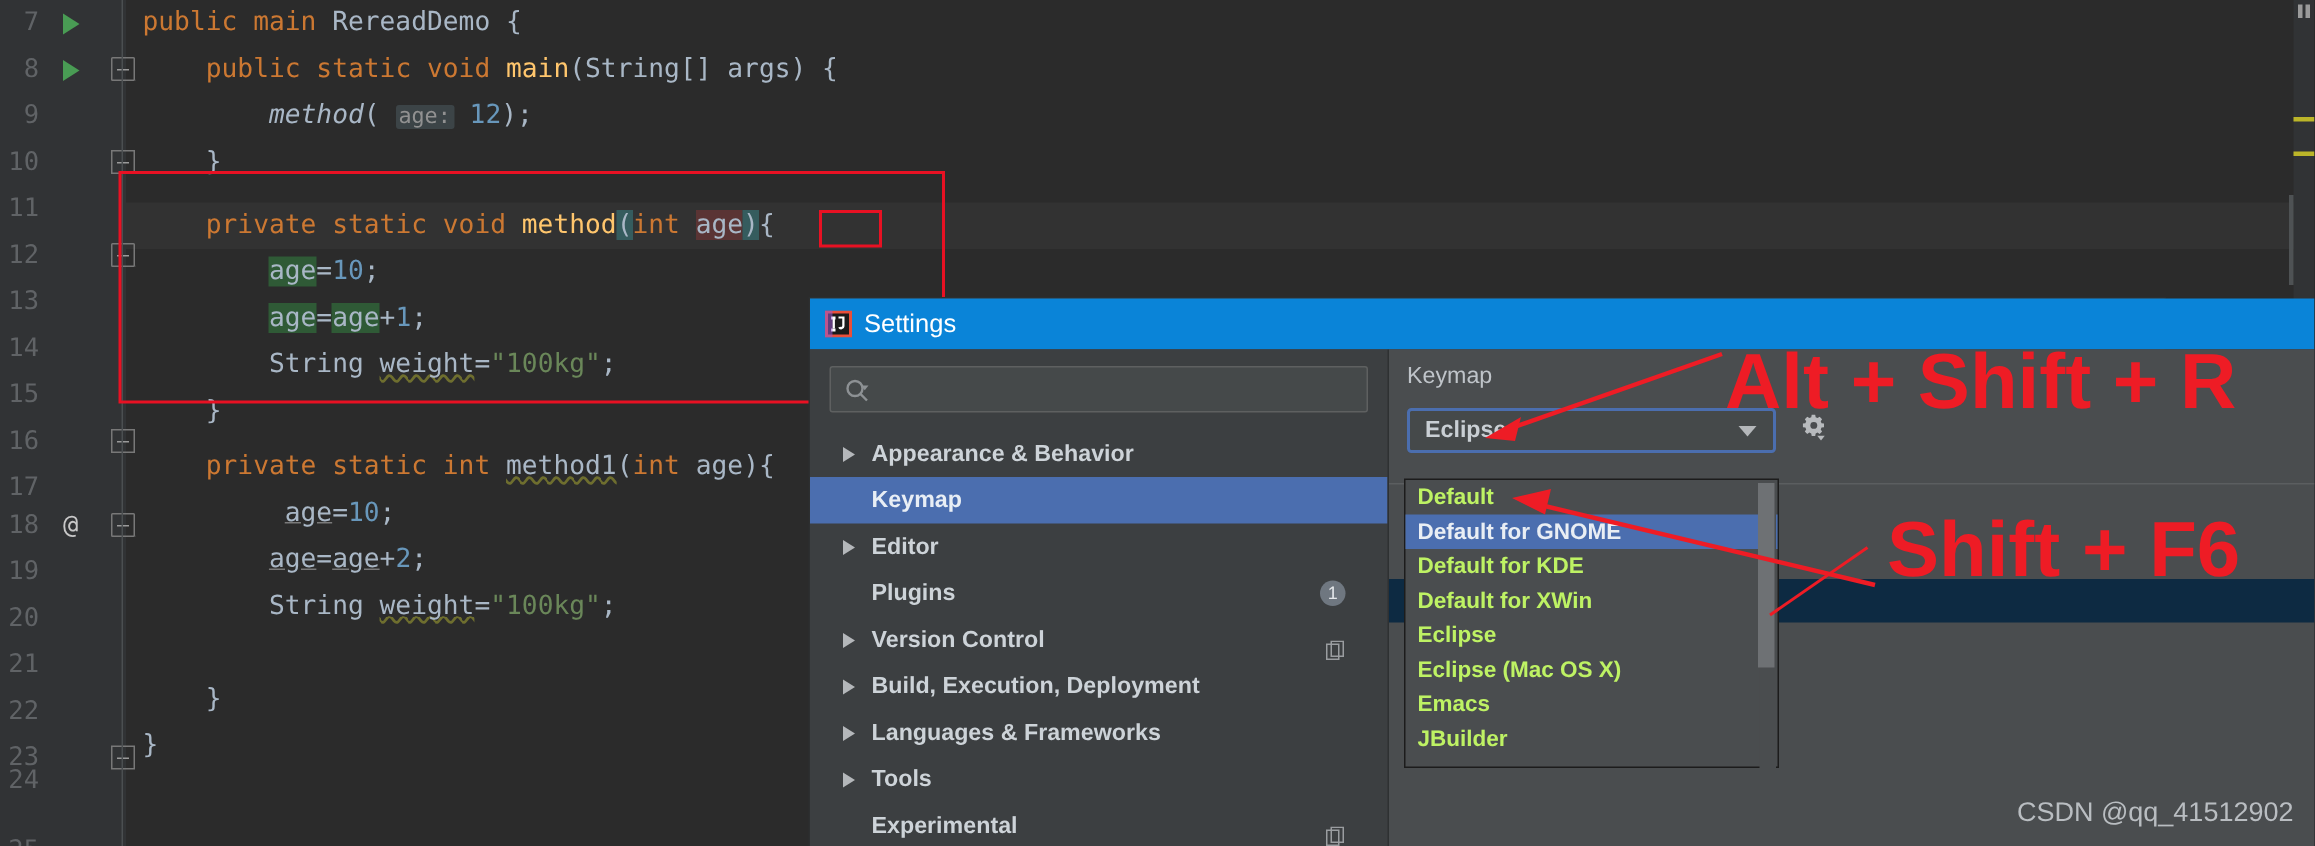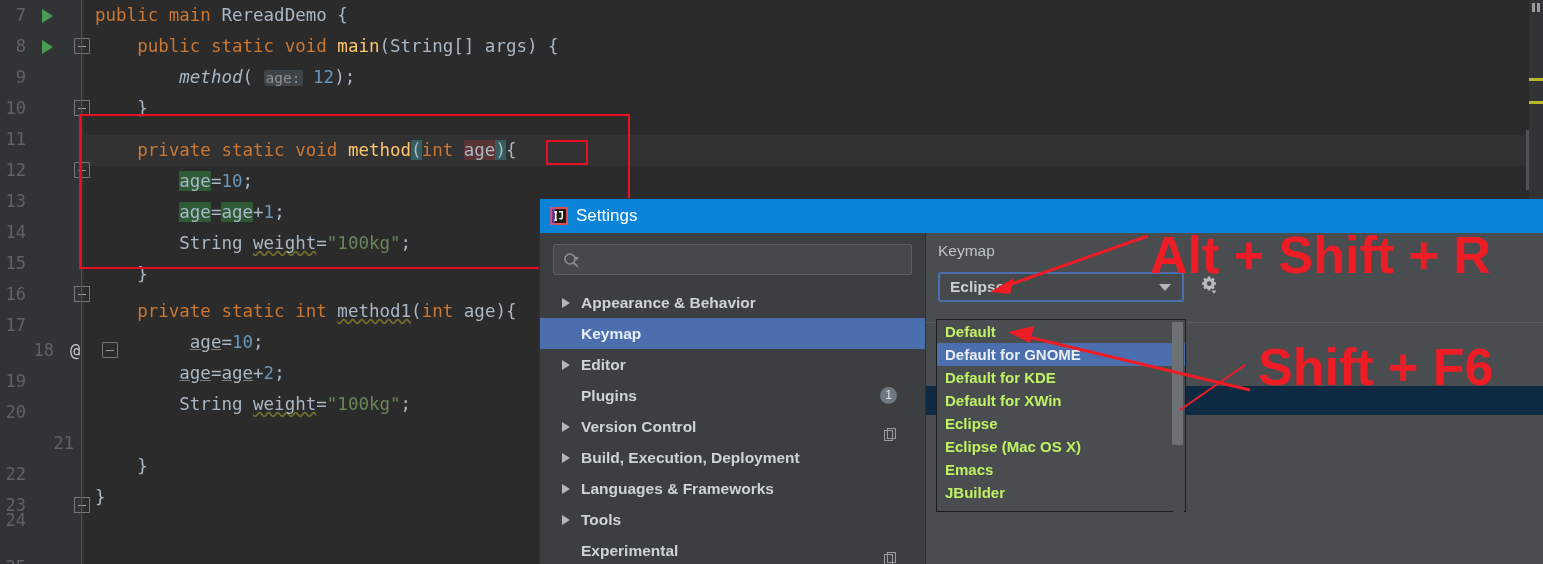--- a/index.html
+++ b/index.html
@@ -155,32 +155,32 @@
         <div class="gutter-line" style="top: 248px;">
           <span class="lineno">15</span>
         </div>
         <div class="gutter-line" style="top: 279px;">
           <span class="lineno">16</span>
           <span class="fold-end" style="top:7px"></span>
         </div>
         <div class="gutter-line" style="top: 310px;">
           <span class="lineno">17</span>
         </div>
-        <div class="gutter-line" style="top: 335px; margin-left: 28px;">
+        <div class="gutter-line" style="top: 335px;">
           <span class="lineno">18</span>
           <span class="at-mark">@</span>
           <span class="fold-box fold-open" style="top:7px"></span>
         </div>
         <div class="gutter-line" style="top: 366px;">
           <span class="lineno">19</span>
         </div>
         <div class="gutter-line" style="top: 397px;">
           <span class="lineno">20</span>
         </div>
-        <div class="gutter-line" style="top: 428px; padding-left: 48px;">
+        <div class="gutter-line" style="top: 428px;">
           <span class="lineno">21</span>
         </div>
         <div class="gutter-line" style="top: 459px;">
           <span class="lineno">22</span>
         </div>
         <div class="gutter-line" style="top: 490px;">
           <span class="lineno">23</span>
           <span class="fold-end" style="top:7px"></span>
         </div>
         <div class="gutter-line" style="top: 505px;">
@@ -357,13 +357,14 @@
 
     <line x1="1250" y1="390" x2="1020" y2="335" stroke="#ee1c25" stroke-width="3"></line>
     <polygon points="1008,332 1034,326 1030,343" fill="#ee1c25"></polygon>
 
     <line x1="1245" y1="365" x2="1180" y2="410" stroke="#ee1c25" stroke-width="2"></line>
   </svg>
 
   <div class="anno anno1">Alt + Shift + R</div>
   <div class="anno anno2">Shift + F6</div>
 
+  <div class="watermark">CSDN @qq_41512902</div>
 </div>
 
 </body></html>

